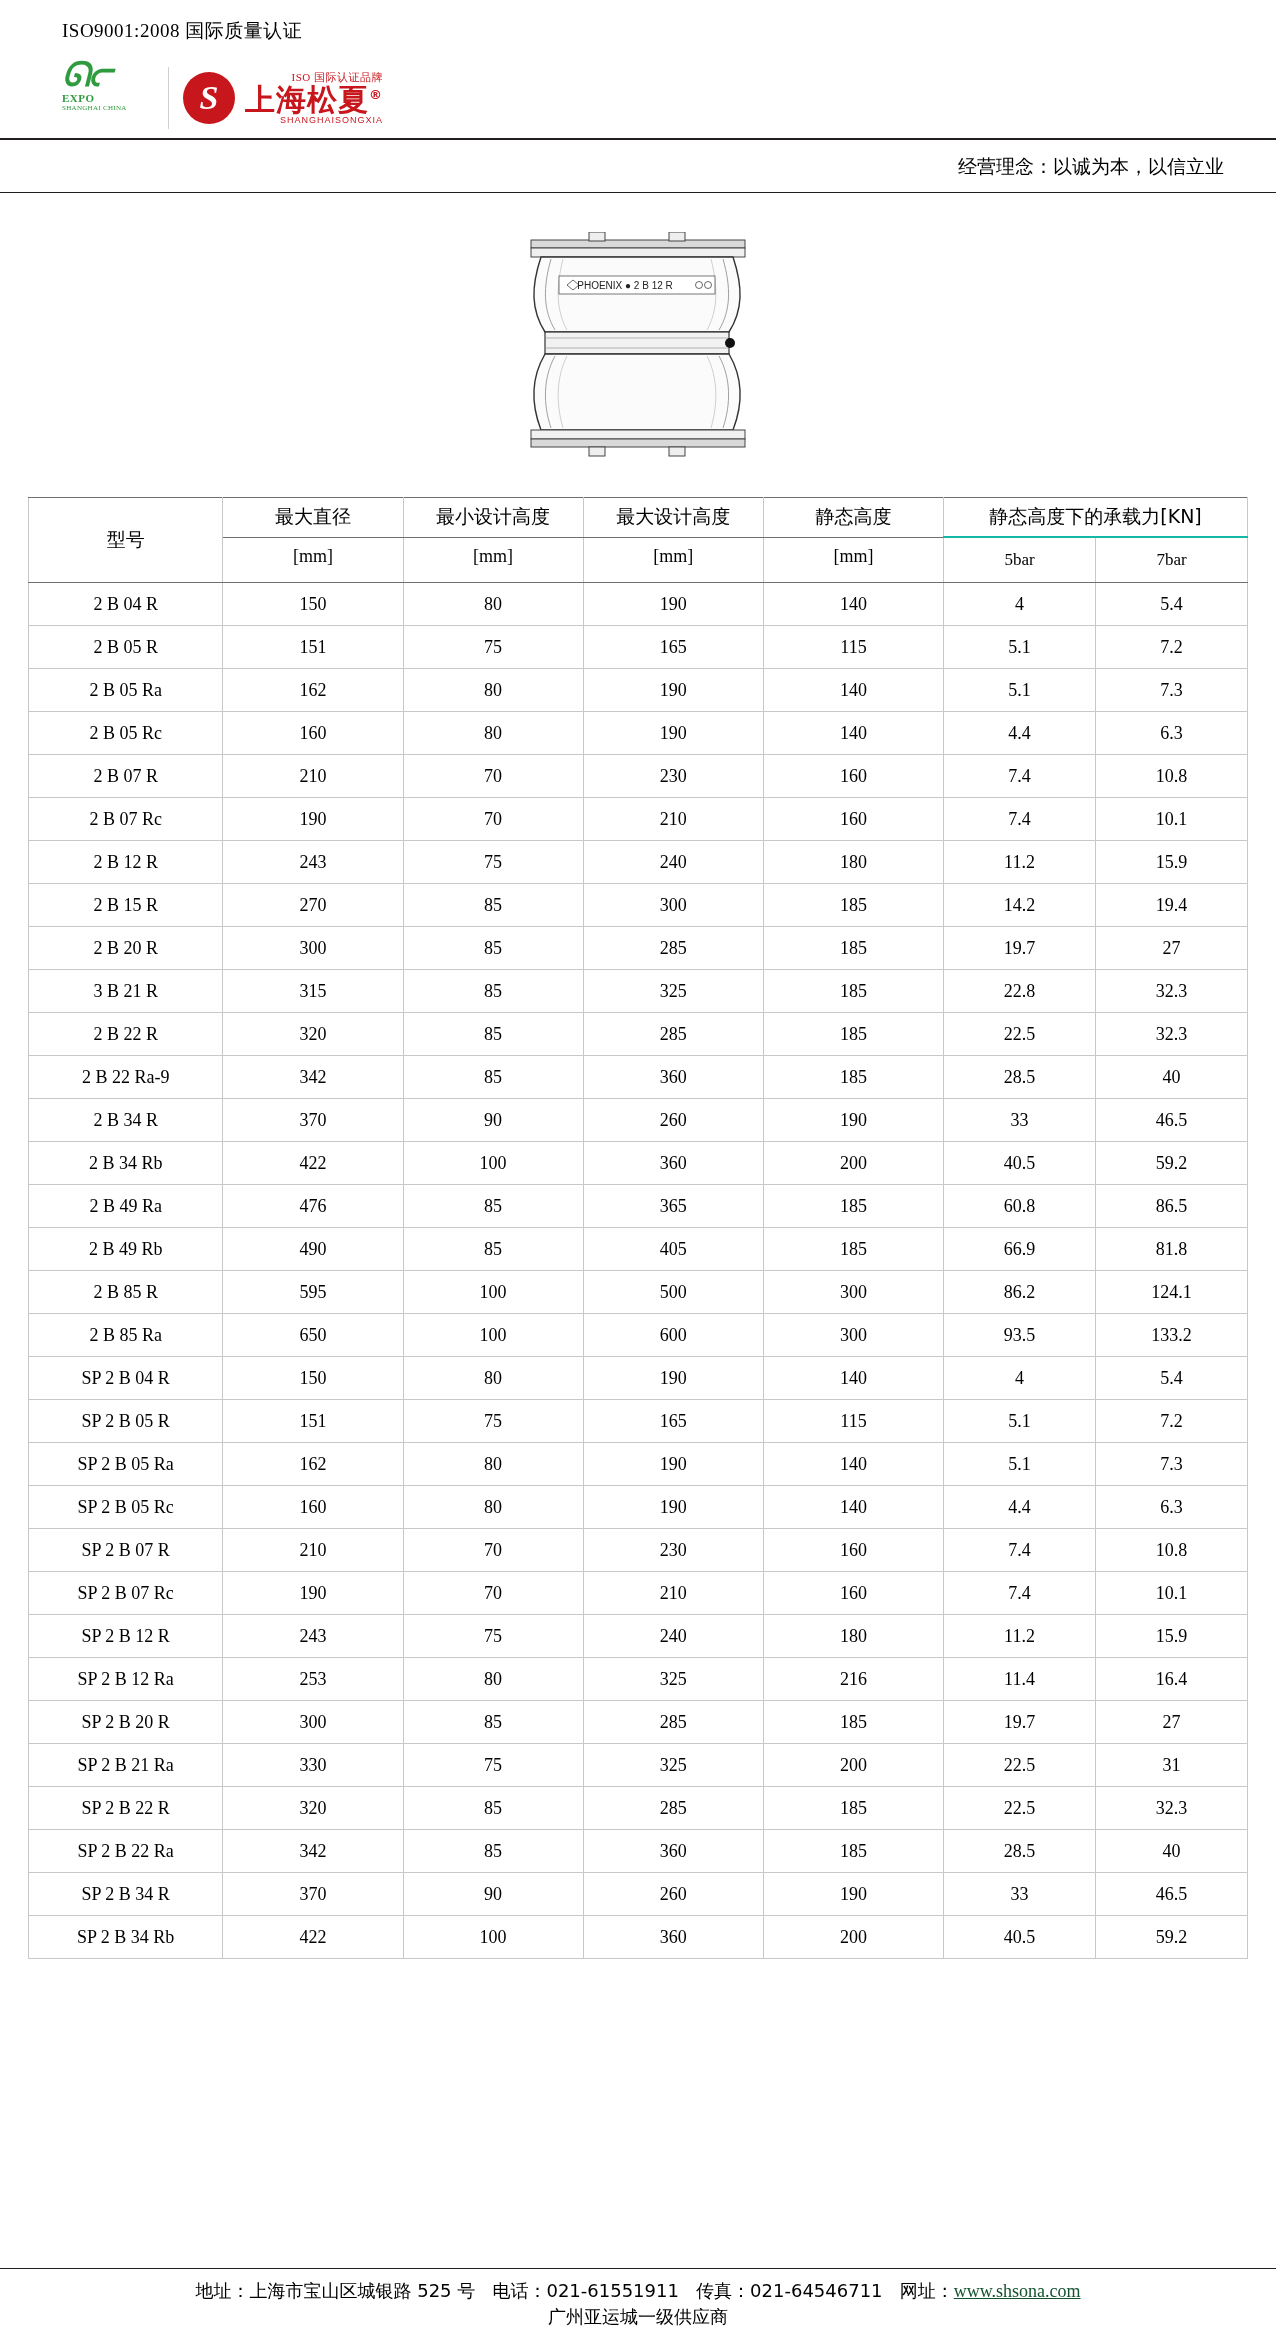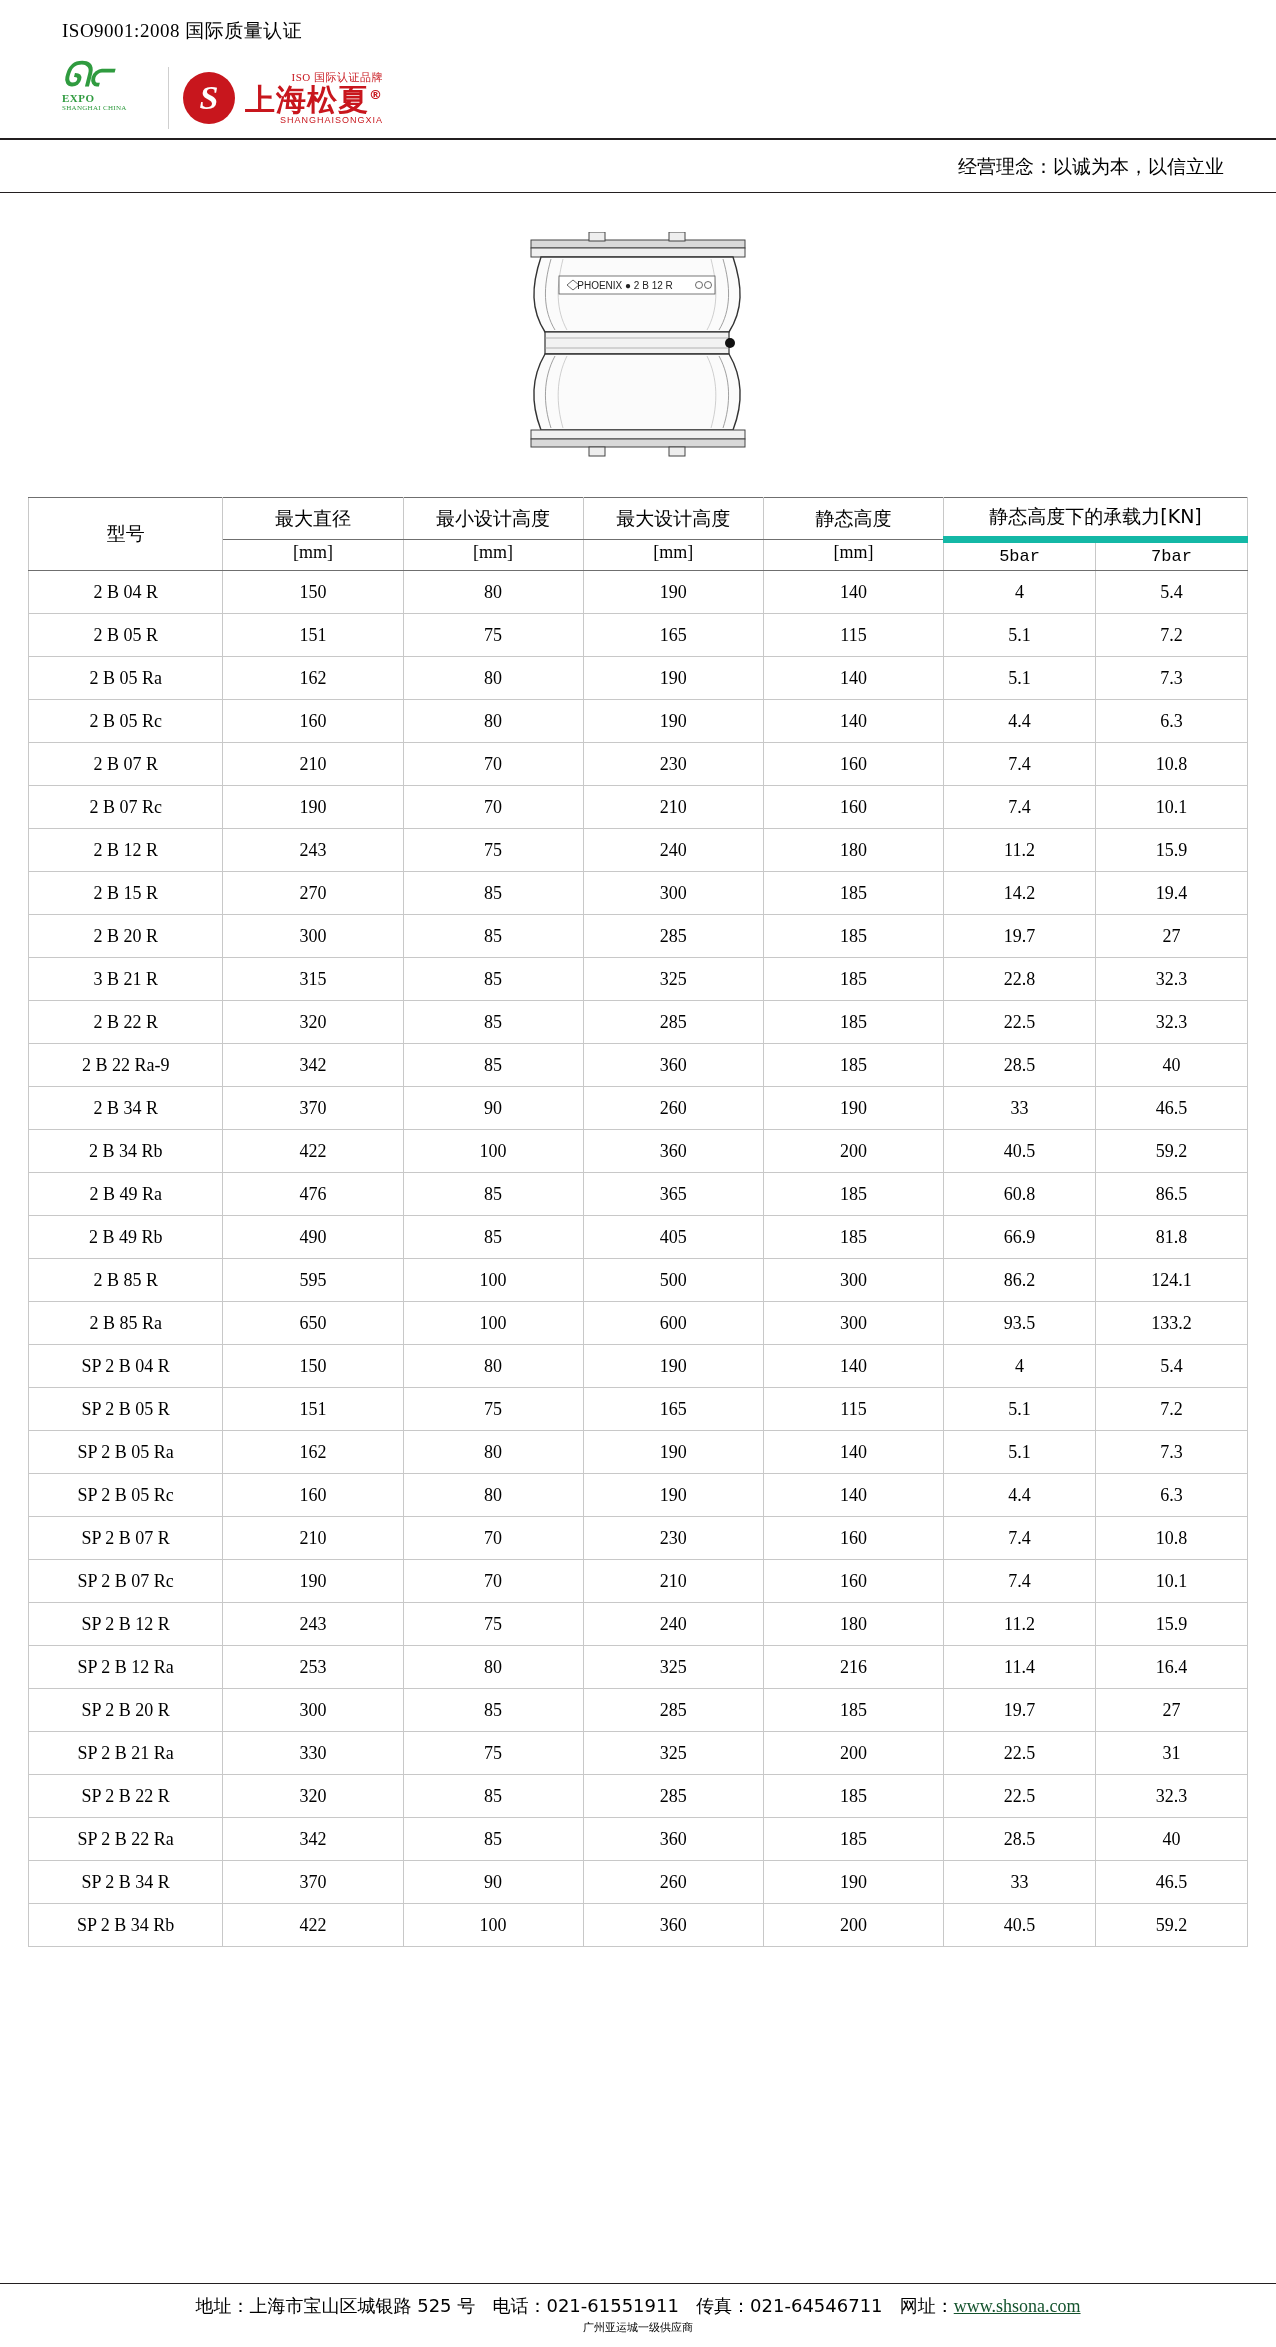--- a/index.html
+++ b/index.html
@@ -210,24 +210,24 @@
     padding: 6px 2px;
     background: #ffffff;
   }
   table.spec thead th.unit {
     font-family: "Liberation Serif", serif;
     font-size: 18px;
     border-top: none;
     padding-top: 0;
   }
   table.spec thead th.sub {
-    font-family: Liberation Mono, monospace;
+    font-family: Liberation Serif, serif;
     font-size: 17px;
-    border-top: 7px solid #14b8a6;
-    padding: 4px 2px;
+    border-top: 2px solid #14b8a6;
+    padding: 12px 2px;
   }
   table.spec tbody td {
     font-size: 18px;
     padding: 8px 2px;
     height: 26px;
   }
   table.spec tbody td.model {
     font-size: 18px;
   }
   .c-model { width: 160px; }
@@ -252,23 +252,23 @@
     font-family: "DejaVu Sans", sans-serif;
     padding: 10px 0 2px 0;
   }
   .footer-line1 .web-link {
     color: #14532d;
     text-decoration: underline;
     font-family: "Liberation Serif", serif;
   }
   .footer-line2 {
     text-align: center;
-    font-size: 11px;
+    font-size: 18px;
     font-family: "DejaVu Sans", sans-serif;
-    padding-bottom: 12px;
+    padding-bottom: 18px;
   }
 </style>
 </head>
 <body>
 
 <div class="page">
 
   <div class="header">
     <div class="header-left">
       <div class="iso-line">ISO9001:2008 国际质量认证</div>

